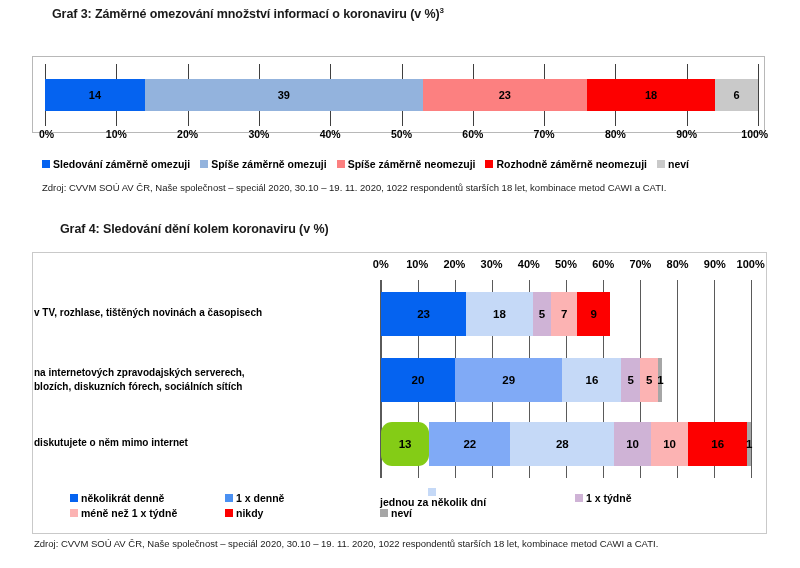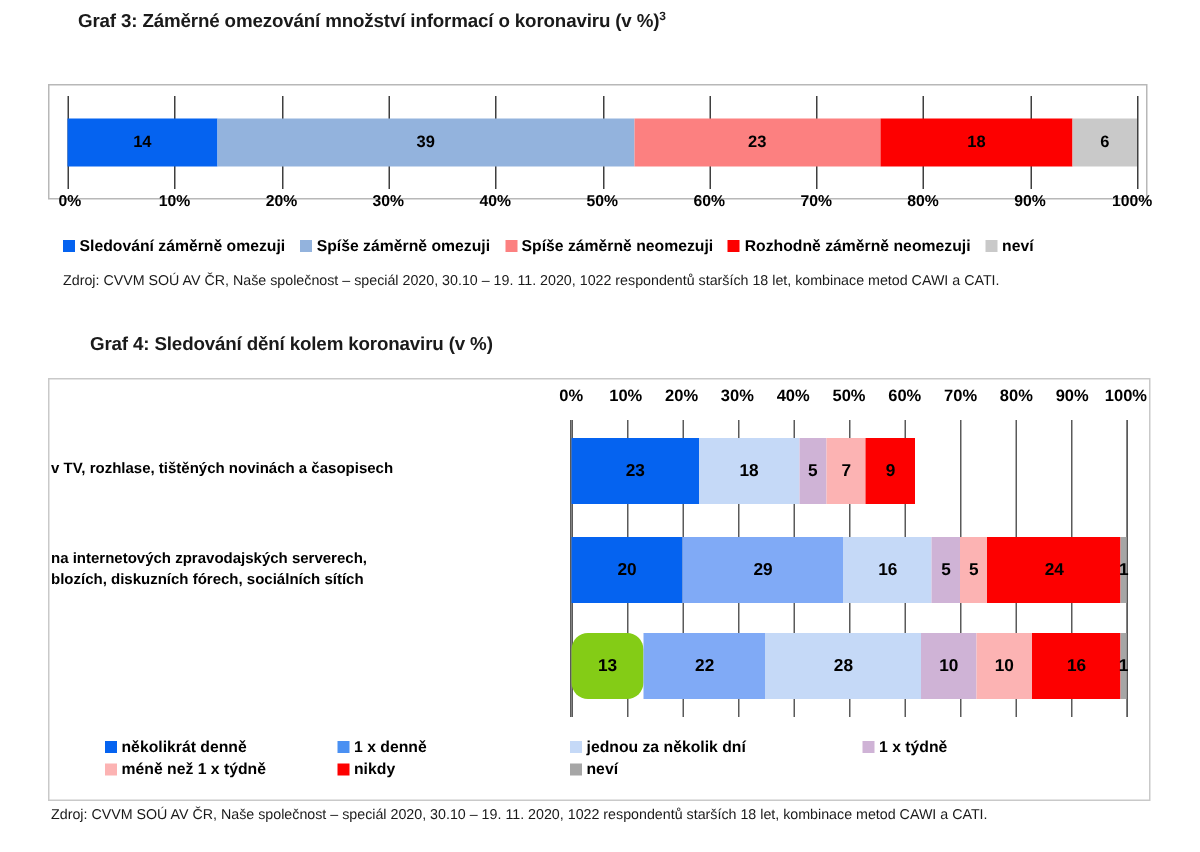--- a/index.html
+++ b/index.html
@@ -209,20 +209,23 @@
         <span style="left: 100%; transform: translateX(-55%);">100%</span>
       </div>
 
     <div class="c4-labels" id="c4labels">
         <div class="c4-label" style="top: 26px;">
           <div>v TV, rozhlase, tištěných novinách a časopisech</div>
         </div>
         <div class="c4-label" style="top: 86px;">
           <div>na internetových zpravodajských serverech,</div>
           <div>blozích, diskuzních fórech, sociálních sítích</div>
+        </div>
+        <div class="c4-label" style="top: 156px;">
+          <div>diskutujete o něm mimo internet</div>
         </div>
       </div>
 
     <div class="c4-plot">
       <div class="c4-grid" id="c4grid">
           <i style="left: 0%;"></i>
           <i style="left: 10%;"></i>
           <i style="left: 20%;"></i>
           <i style="left: 30%;"></i>
           <i style="left: 40%;"></i>
@@ -240,21 +243,20 @@
             <div class="c4-seg" style="width: 5%; background: rgb(207, 179, 214);">5</div>
             <div class="c4-seg" style="width: 7%; background: rgb(252, 179, 179);">7</div>
             <div class="c4-seg" style="width: 9%; background: rgb(253, 0, 0);">9</div>
           </div>
           <div class="c4-row" style="top: 78px;">
             <div class="c4-seg" style="width: 20%; background: rgb(5, 99, 240);">20</div>
             <div class="c4-seg" style="width: 29%; background: rgb(128, 170, 246);">29</div>
             <div class="c4-seg" style="width: 16%; background: rgb(197, 217, 247);">16</div>
             <div class="c4-seg" style="width: 5%; background: rgb(207, 179, 214);">5</div>
             <div class="c4-seg" style="width: 5%; background: rgb(252, 179, 179);">5</div>
-            <div class="c4-seg" style="width: 24%; background: rgb(253, 0, 0);">24</div>
             <div class="c4-seg tiny" style="width: 1%; background: rgb(166, 166, 166);">1</div>
           </div>
           <div class="c4-row" style="top: 142px;">
             <div class="c4-seg" style="width: 13%; background: #84cc16; border-radius: 11px;">13</div>
             <div class="c4-seg" style="width: 22%; background: rgb(128, 170, 246);">22</div>
             <div class="c4-seg" style="width: 28%; background: rgb(197, 217, 247);">28</div>
             <div class="c4-seg" style="width: 10%; background: rgb(207, 179, 214);">10</div>
             <div class="c4-seg" style="width: 10%; background: rgb(252, 179, 179);">10</div>
             <div class="c4-seg" style="width: 16%; background: rgb(253, 0, 0);">16</div>
             <div class="c4-seg tiny" style="width: 1%; background: rgb(166, 166, 166);">1</div>
@@ -265,21 +267,21 @@
     <div class="c4-legend" id="c4legend">
         <div class="lrow" style="position: relative;">
           <span class="cell" style="position: absolute; left: 0px;">
             <span class="lg-sw" style="background: rgb(5, 99, 240);"></span>
             <span>několikrát denně</span>
           </span>
           <span class="cell" style="position: absolute; left: 155px;">
             <span class="lg-sw" style="background: rgb(74, 144, 242);"></span>
             <span>1 x denně</span>
           </span>
-          <span class="cell" style="position: absolute; left: 310px;">
+          <span class="cell" style="position: absolute; left: 310px; flex-direction: column;">
             <span class="lg-sw" style="background: rgb(197, 217, 247);"></span>
             <span>jednou za několik dní</span>
           </span>
           <span class="cell" style="position: absolute; left: 505px;">
             <span class="lg-sw" style="background: rgb(207, 179, 214);"></span>
             <span>1 x týdně</span>
           </span>
         </div>
         <div class="lrow" style="position: relative;">
           <span class="cell" style="position: absolute; left: 0px;">

